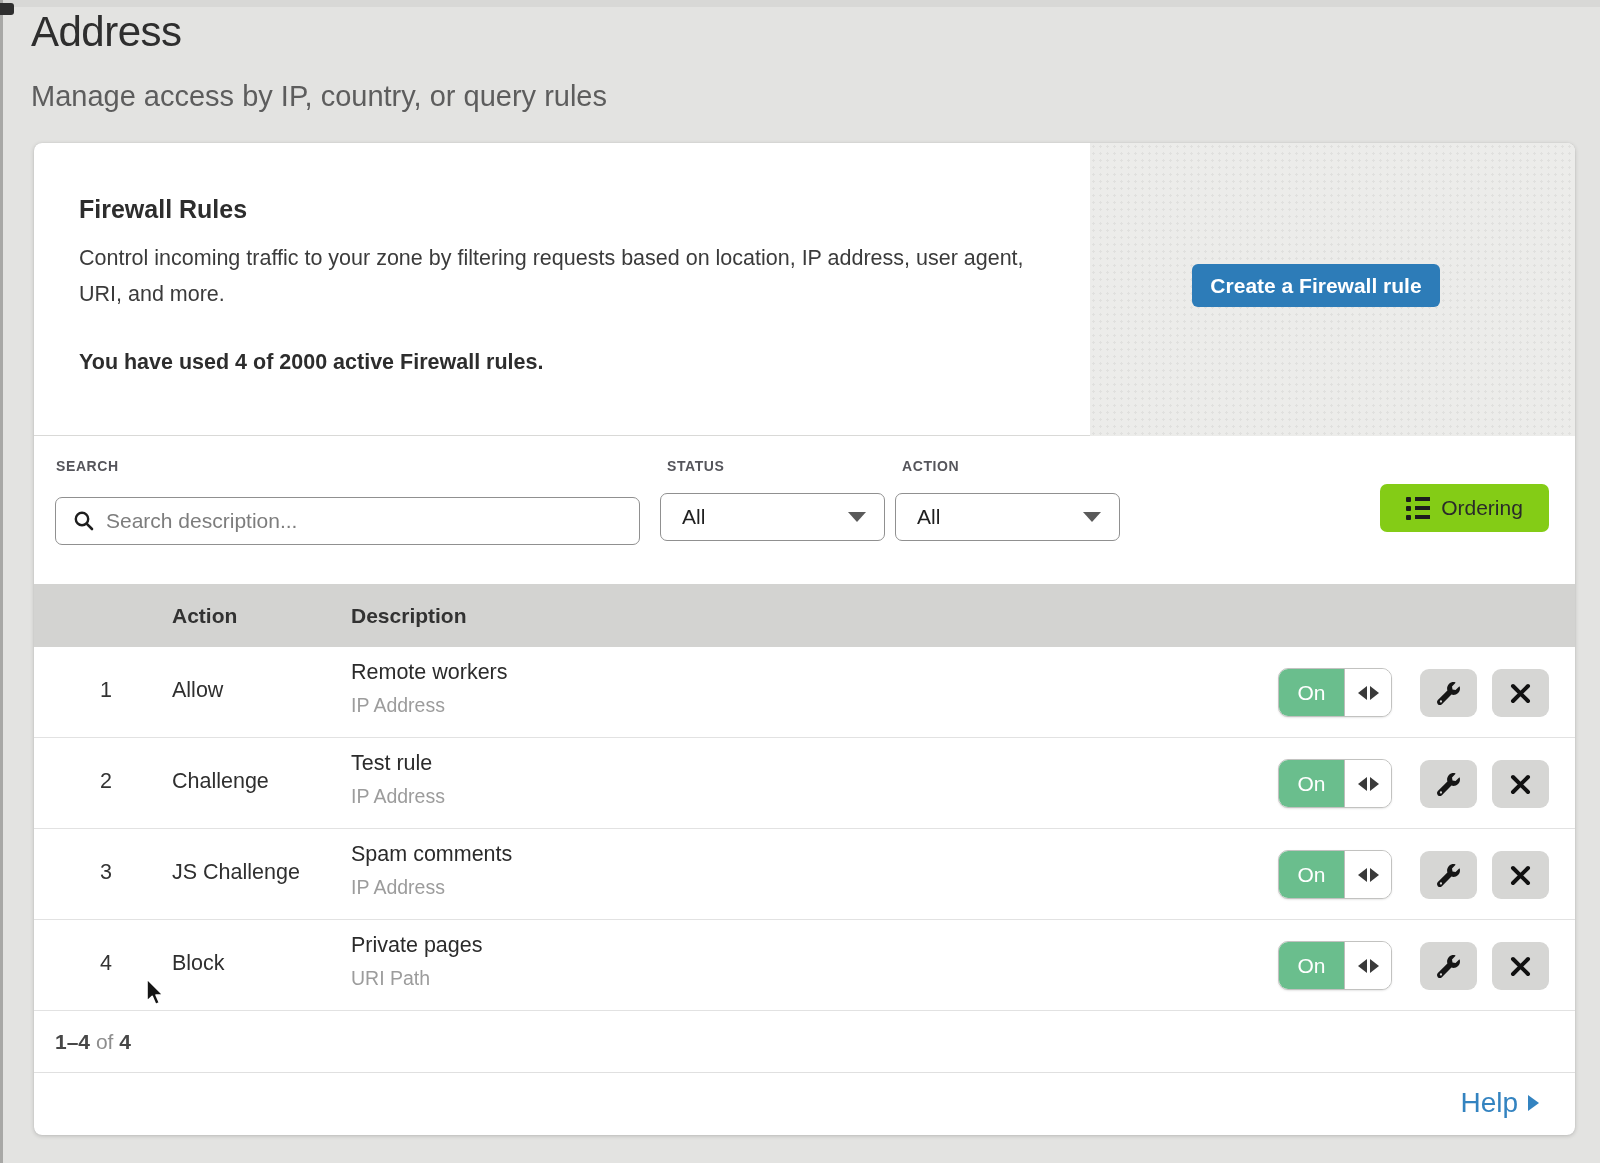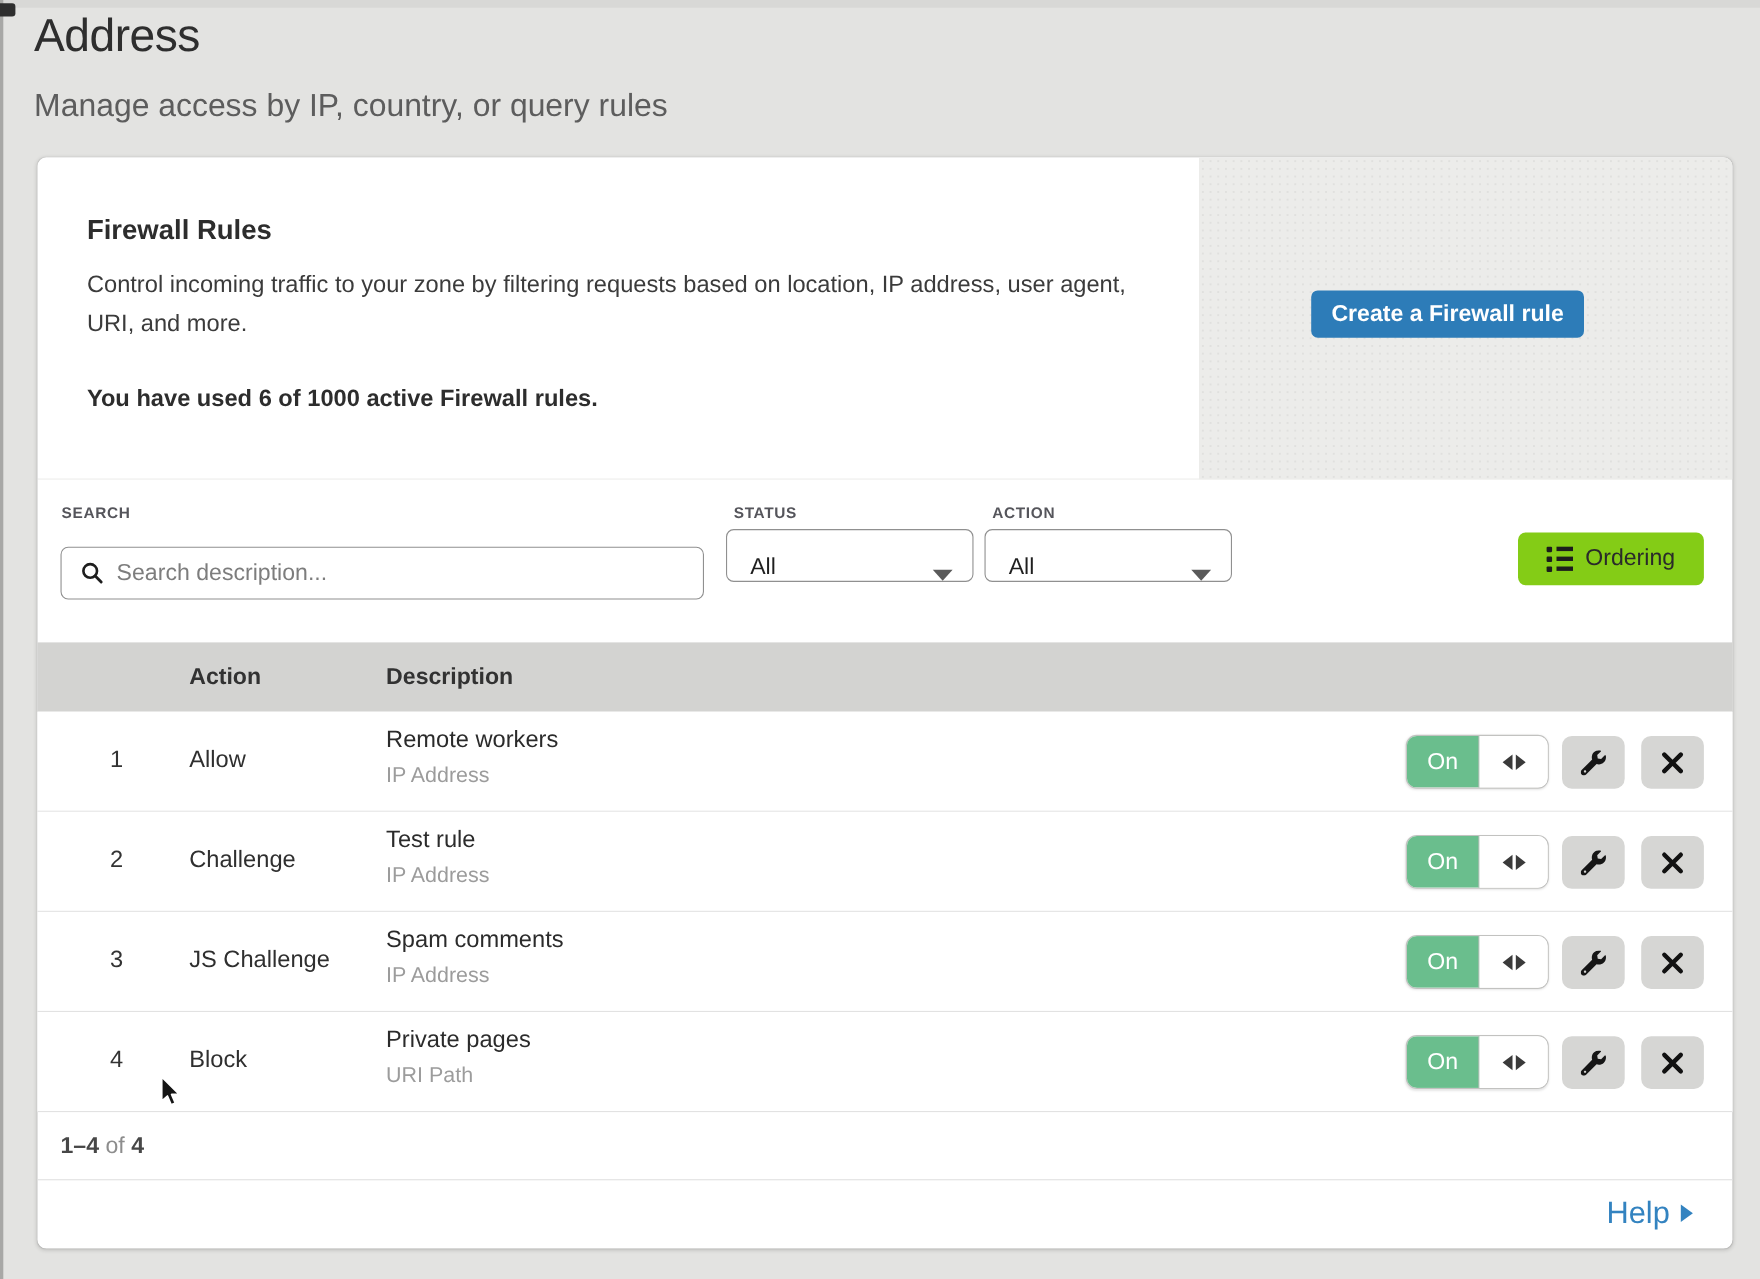--- a/index.html
+++ b/index.html
@@ -57,23 +57,23 @@
   }
   .search-box svg { margin-left:17px; flex:0 0 auto; }
   .search-box input {
     border:none; outline:none; background:transparent; flex:1;
     font-family:"Liberation Sans",sans-serif; font-size:21px; color:#333;
     padding:0 12px 0 11px; height:100%;
   }
   .search-box input::placeholder { color:#7d7d7d; }
 
   .select {
-    position:absolute; top:44px; height:48px; width:225px;
+    position:absolute; top:56px; height:48px; width:225px;
     border:1.5px solid #909090; border-radius:7px; background:#fff;
-    display:flex; align-items:flex-end; cursor:pointer;
+    display:flex; align-items:center; cursor:pointer;
   }
   .sel-status { left:626px; }
   .sel-action { left:861px; }
   .select .sel-value { font-size:21px; color:#1f1f1f; margin-left:21px; flex:1; }
   .caret-down {
     width:0; height:0; margin-right:18px;
     border-left:9px solid transparent; border-right:9px solid transparent;
     border-top:10px solid #5a5a5a;
   }
 
@@ -98,21 +98,21 @@
   .th-desc { }
 
   .rows { position:absolute; left:0; top:504px; width:100%; }
   .rule-row { position:relative; height:91px; border-bottom:1px solid #e2e2e2; background:#fff; }
   .row-number { position:absolute; left:50px; top:31px; width:44px; text-align:center; font-size:21.5px; color:#333; }
   .row-action { position:absolute; left:138px; top:31px; font-size:21.5px; color:#2f2f2f; }
   .row-title { position:absolute; left:317px; top:13px; font-size:21.5px; color:#2b2b2b; }
   .row-subtitle { position:absolute; left:317px; top:47px; font-size:19.5px; color:#9c9c9c; }
 
   .toggle {
-    position:absolute; left:1244px; top:21px; width:130px; height:49px;
+    position:absolute; left:1244px; top:21px; width:114px; height:49px;
     border:1px solid #c2c2c0; border-radius:10px; background:#fff;
     display:flex; overflow:hidden; cursor:pointer;
     box-shadow:0 1px 2px rgba(0,0,0,0.10);
   }
   .toggle-on {
     width:66px; background:#6abe8d; color:#fff; font-size:21px;
     display:flex; align-items:center; justify-content:center;
     border-right:1px solid #bdbdbb;
   }
   .toggle-handle { flex:1; display:flex; align-items:center; justify-content:center; gap:3px; background:#fff; }
@@ -155,21 +155,21 @@
 
 <h1 class="page-title">Address</h1>
 <div class="page-subtitle">Manage access by IP, country, or query rules</div>
 
 <div class="card">
 
   <div class="top-section">
     <div class="top-right-panel"></div>
     <h2 class="rules-heading">Firewall Rules</h2>
     <p class="rules-desc">Control incoming traffic to your zone by filtering requests based on location, IP address, user agent, URI, and more.</p>
-    <p class="rules-usage">You have used 6 of 1000 active Firewall rules.</p>
+    <p class="rules-usage">You have used 4 of 2000 active Firewall rules.</p>
     <button class="create-btn">Create a Firewall rule</button>
   </div>
 
   <div class="filter-section">
     <span class="filter-label lbl-search">SEARCH</span>
     <span class="filter-label lbl-status">STATUS</span>
     <span class="filter-label lbl-action">ACTION</span>
 
     <div class="search-box">
       <svg width="22" height="22" viewBox="0 0 22 22">

